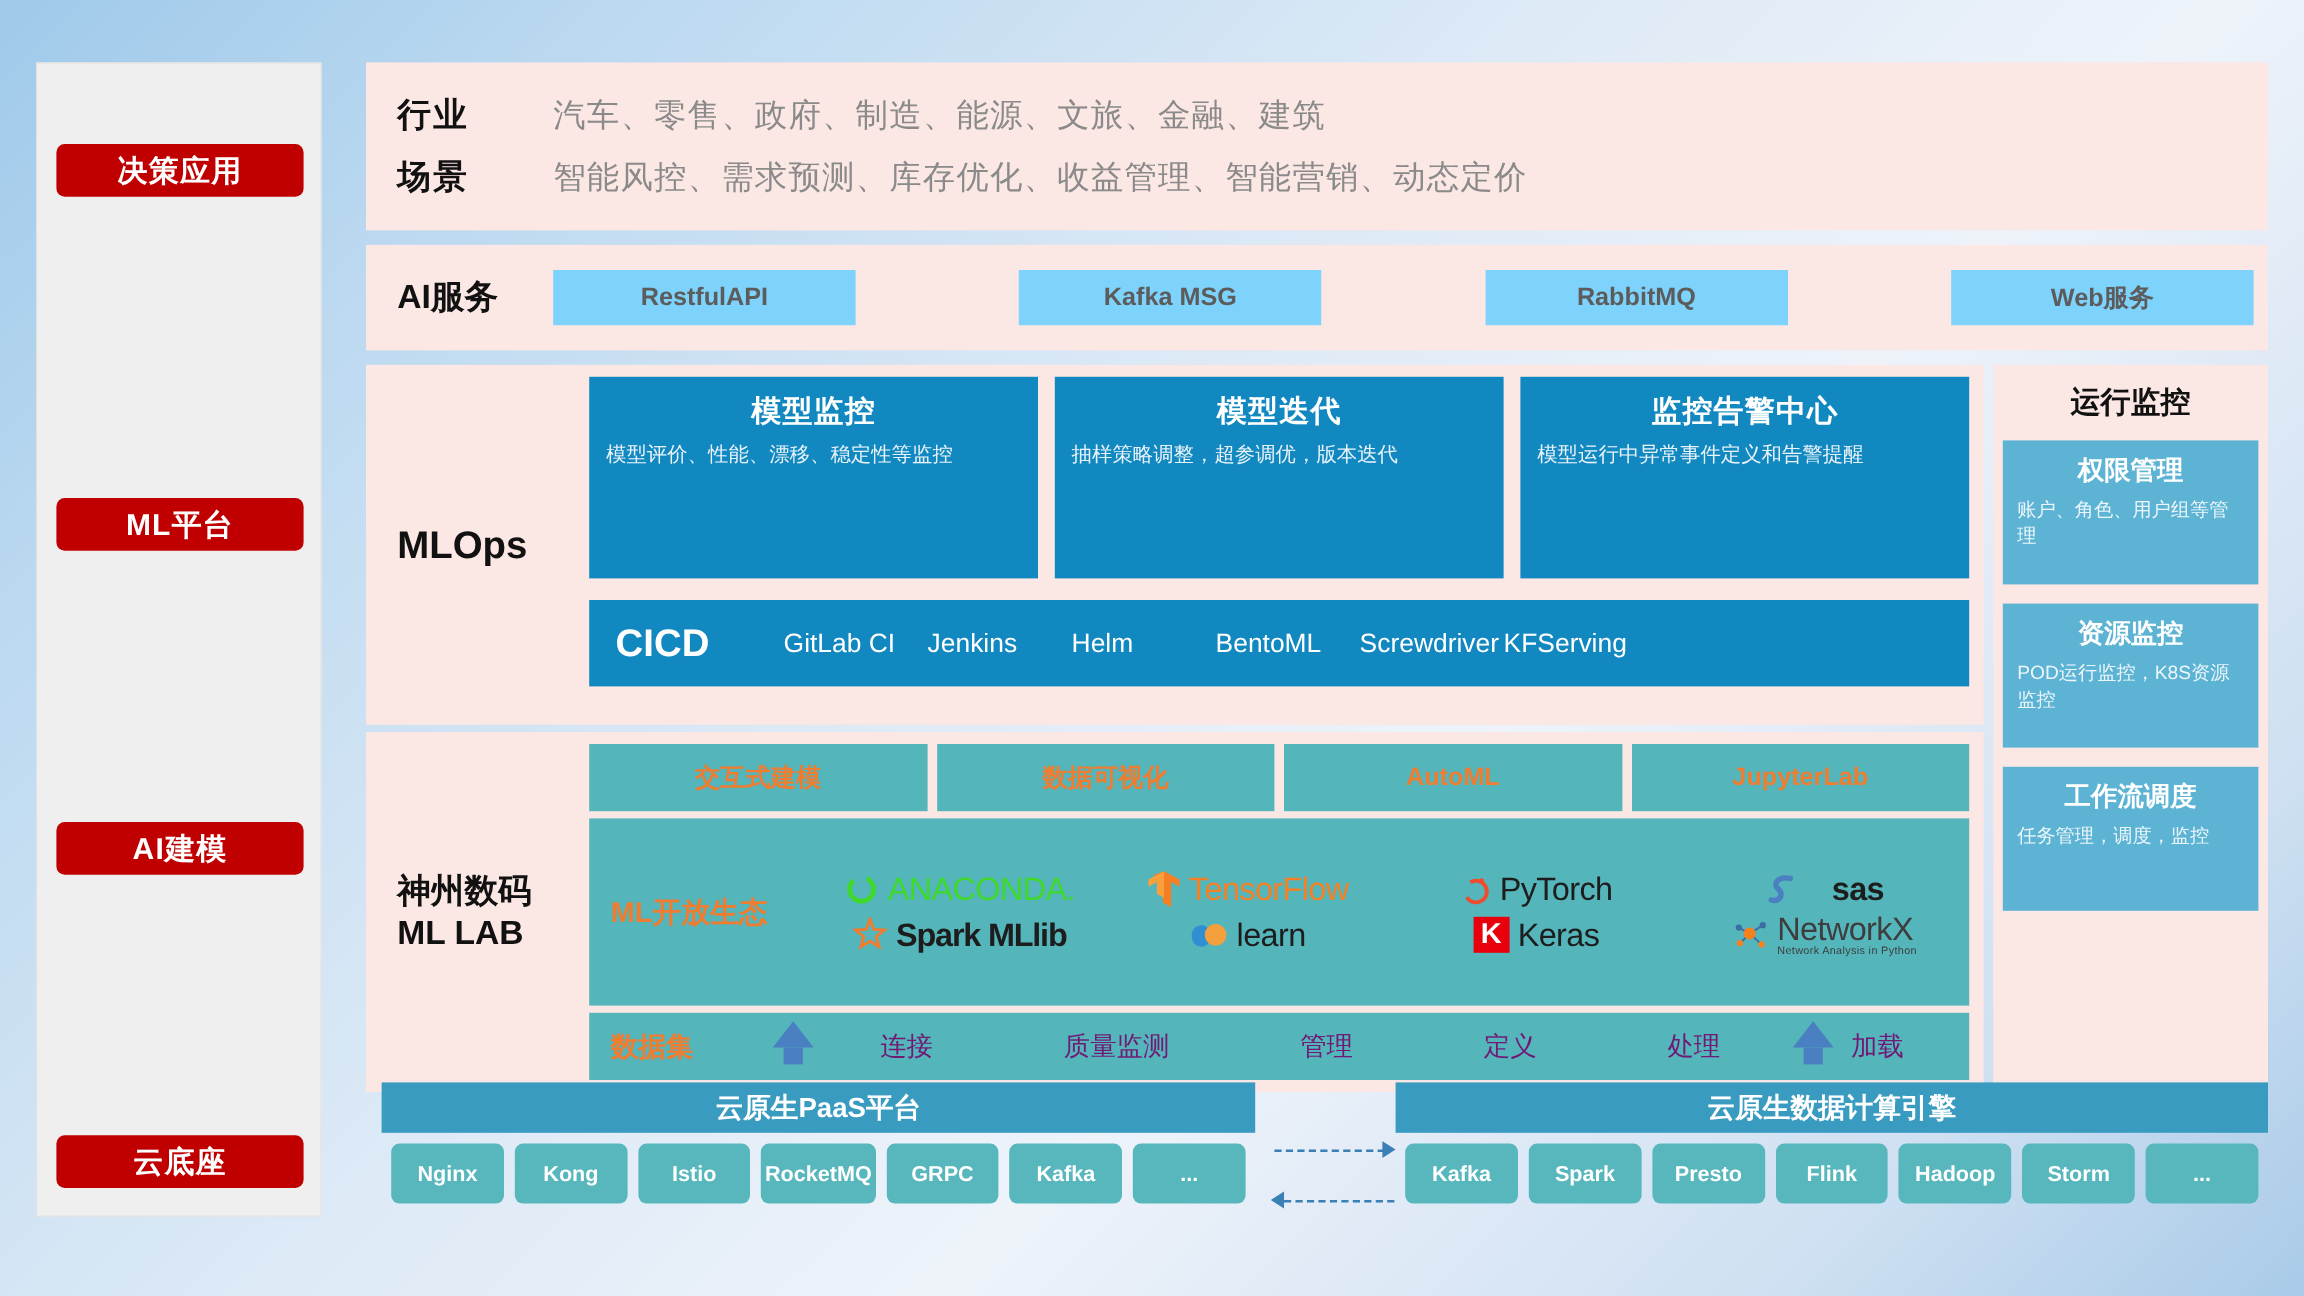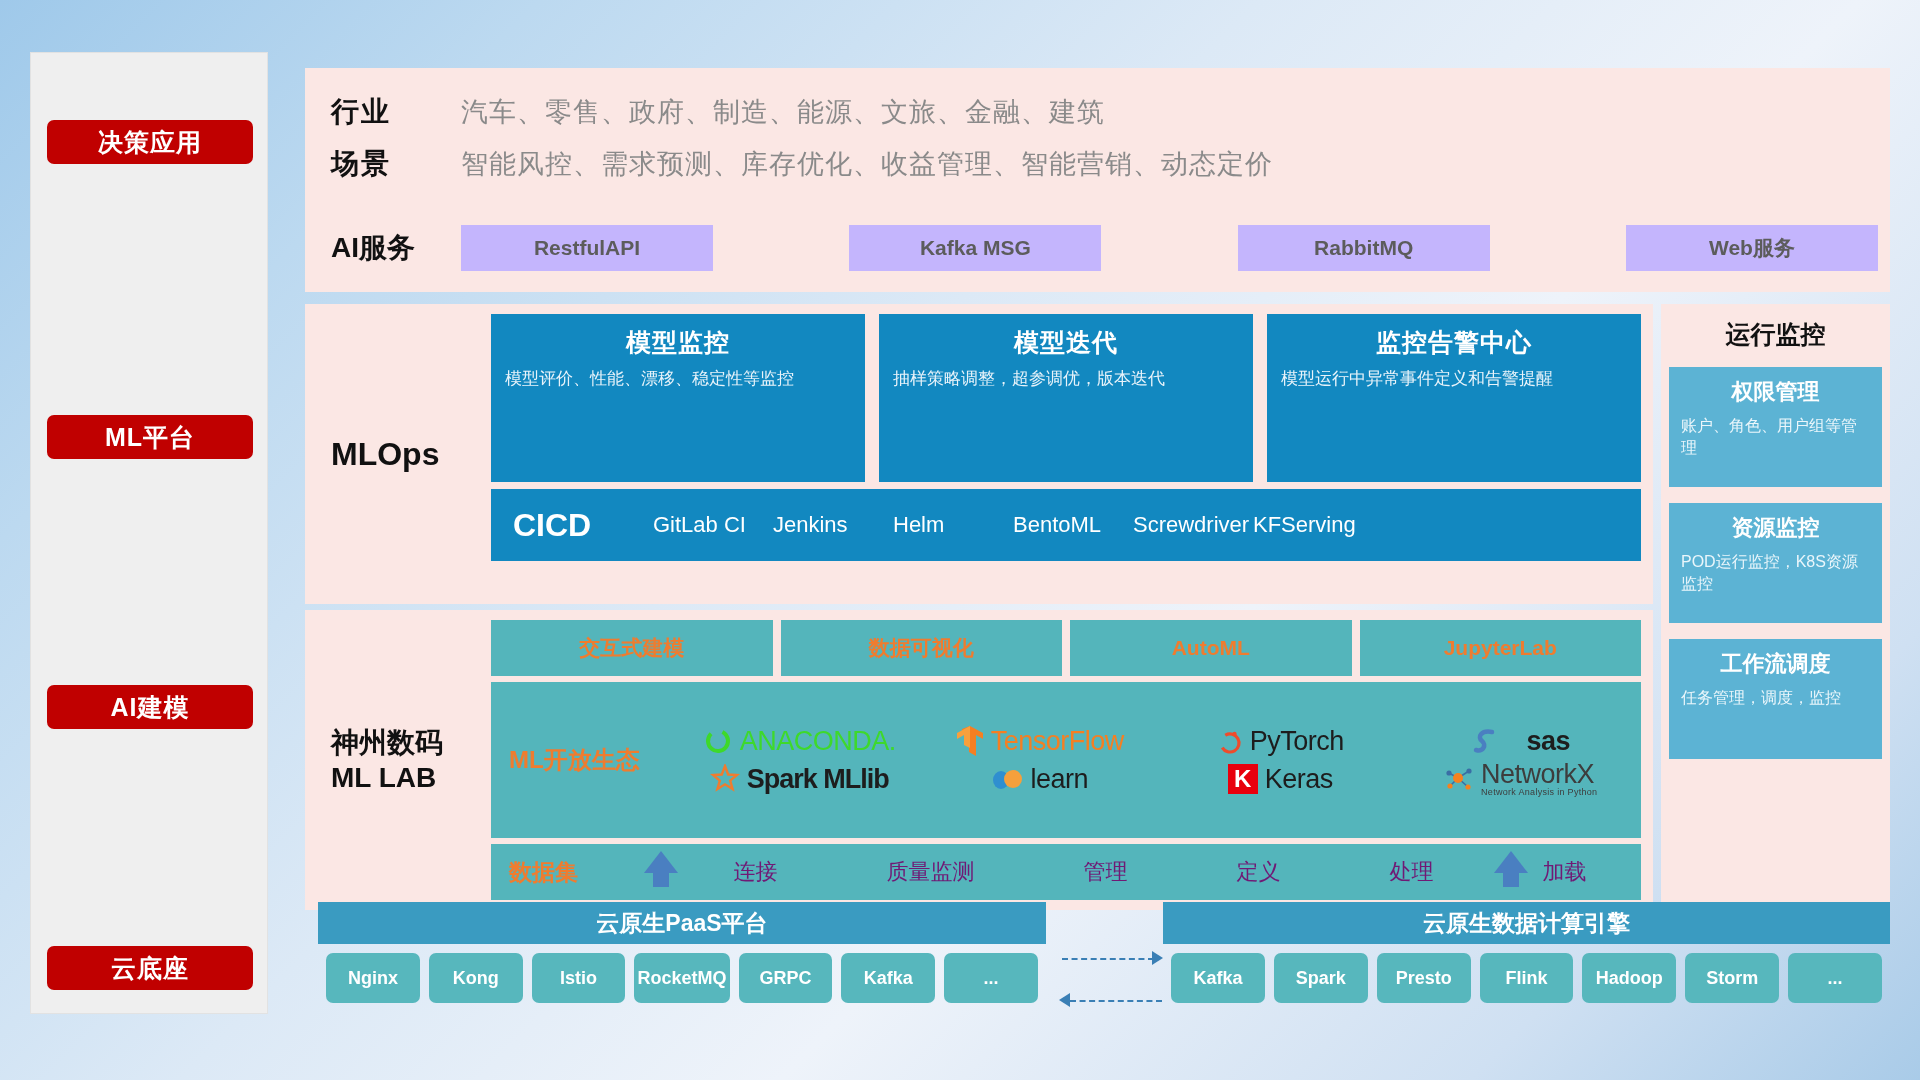--- a/index.html
+++ b/index.html
@@ -54,21 +54,21 @@
   }
 
   .band {
     background: #fbe7e4;
     position: absolute;
     left: 0;
   }
 
   
   .row-apps {
-    top: 16px; width: 1585px; height: 140px;
+    top: 0; width: 1585px; height: 140px;
     display: flex; flex-direction: column; justify-content: center;
     padding-left: 26px;
   }
   .app-line { display: flex; align-items: center; height: 52px; }
   .app-key {
     width: 130px;
     font-size: 28px; font-weight: bold; color: #111;
     letter-spacing: 2px;
   }
   .app-val {
@@ -80,37 +80,37 @@
     top: 152px; width: 1585px; height: 88px;
     display: flex; align-items: center; padding-left: 26px;
   }
   .ai-key {
     width: 130px;
     font-size: 28px; font-weight: bold; color: #111;
   }
   .ai-chips { display: flex; gap: 0; flex: 1; justify-content: space-between; padding-right: 12px; }
   .ai-chip {
     width: 252px; height: 46px;
-    background: #c4b5fd;
+    background: #7dd3fc;
     color: #5c5c5c;
     font-size: 21px; font-weight: bold;
     display: flex; align-items: center; justify-content: center;
   }
 
   
   .row-mlops {
     top: 252px; width: 1348px; height: 300px;
     display: flex; align-items: stretch; padding: 10px 12px 10px 26px;
   }
   .mlops-key {
     width: 160px;
     font-size: 32px; font-weight: bold; color: #111;
     display: flex; align-items: center;
   }
-  .mlops-body { flex: 1; display: flex; flex-direction: column; gap: 7px; }
+  .mlops-body { flex: 1; display: flex; flex-direction: column; gap: 18px; }
   .mlops-cards { display: flex; gap: 14px; height: 168px; }
   .mlops-card {
     flex: 1;
     background: #1288c0;
     padding: 12px 14px;
     color: #ffffff;
   }
   .mlops-card h3 {
     font-size: 25px; font-weight: bold; text-align: center;
     margin-bottom: 9px; letter-spacing: 1px;

